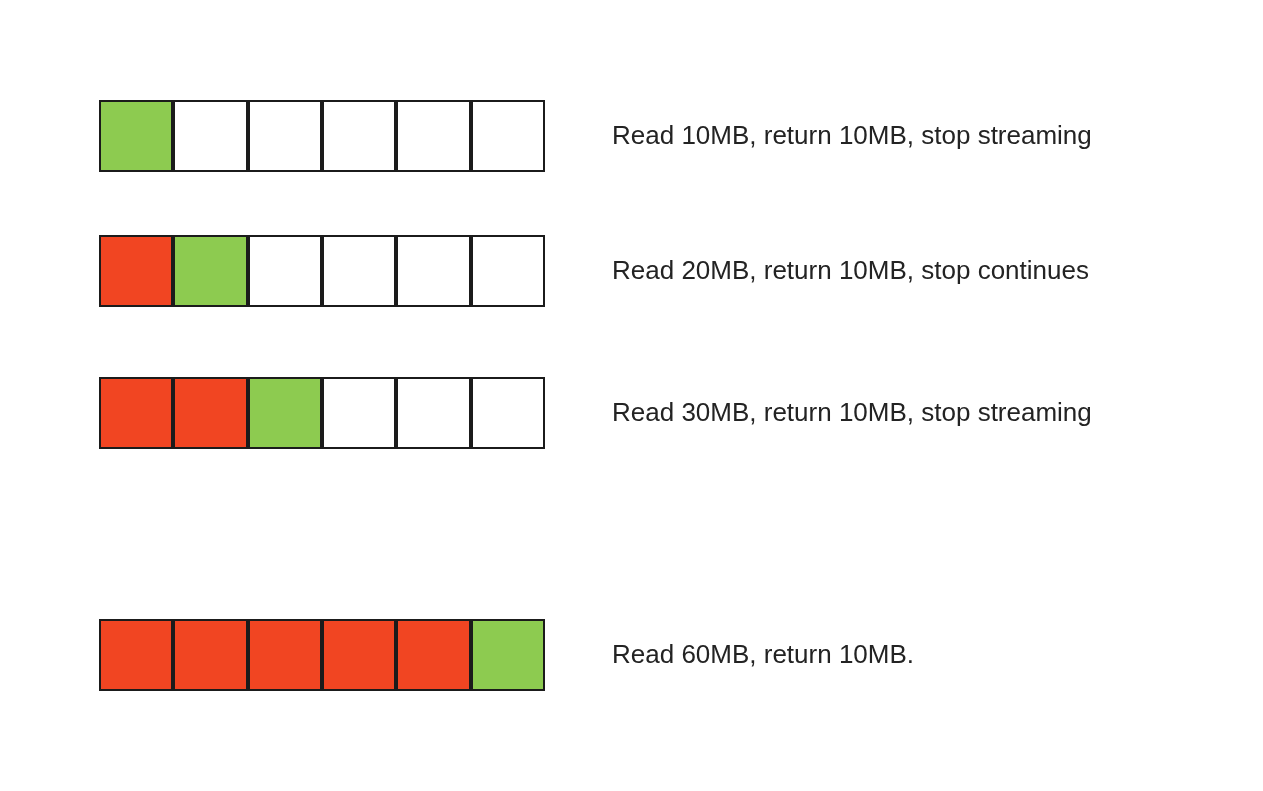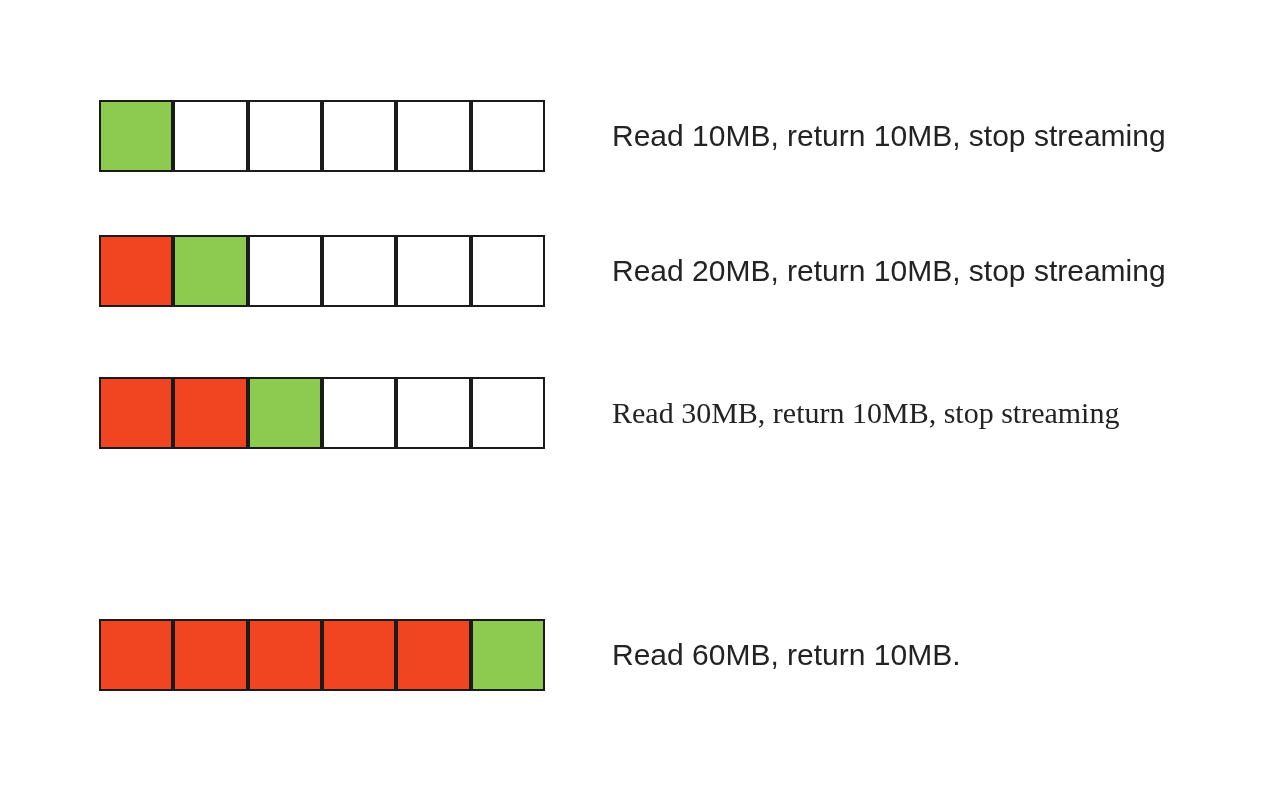--- a/index.html
+++ b/index.html
@@ -16,21 +16,21 @@
     width: 1263px; height: 791px;
   }
   .row {
     position: absolute;
     left: 0;
     width: 100%;
     height: 72px;
   }
   .row-1 { top: 100px; }
   .row-2 { top: 235px; }
-  .row-3 { top: 377px; font-family: Liberation Serif, serif; }
+  .row-3 { top: 377px; }
   .row-dots { top: 505px; }
   .row-5 { top: 619px; }
   .bar {
     position: absolute;
     left: 99px; top: 0;
     width: 446px; height: 72px;
     display: flex;
   }
   .cell {
     flex: 1 1 0;
@@ -38,21 +38,21 @@
     background: var(--empty, #ffffff);
   }
   .cell.read     { background: var(--read, #f14522); }
   .cell.returned { background: var(--returned, #8dcb50); }
   .cell.empty    { background: var(--empty, #ffffff); }
   .label {
     position: absolute;
     left: 612px;
     top: 50%;
     transform: translateY(-50%);
-    font-size: 30px;
+    font-size: 26px;
     line-height: 1.2;
     color: var(--text, #232323);
     white-space: nowrap;
   }
   .dots {
     position: absolute;
     left: 223px;
     top: 50%;
     transform: translateY(-50%);
     display: flex;
@@ -85,21 +85,21 @@
 
   <div class="row row-2">
     <div class="bar">
         <div class="cell read"></div>
         <div class="cell returned"></div>
         <div class="cell empty"></div>
         <div class="cell empty"></div>
         <div class="cell empty"></div>
         <div class="cell empty"></div>
       </div>
-    <div class="label">Read 20MB, return 10MB, stop streaming</div>
+    <div class="label">Read 20MB, return 10MB, stop continues</div>
   </div>
 
   <div class="row row-3">
     <div class="bar">
         <div class="cell read"></div>
         <div class="cell read"></div>
         <div class="cell returned"></div>
         <div class="cell empty"></div>
         <div class="cell empty"></div>
         <div class="cell empty"></div>

